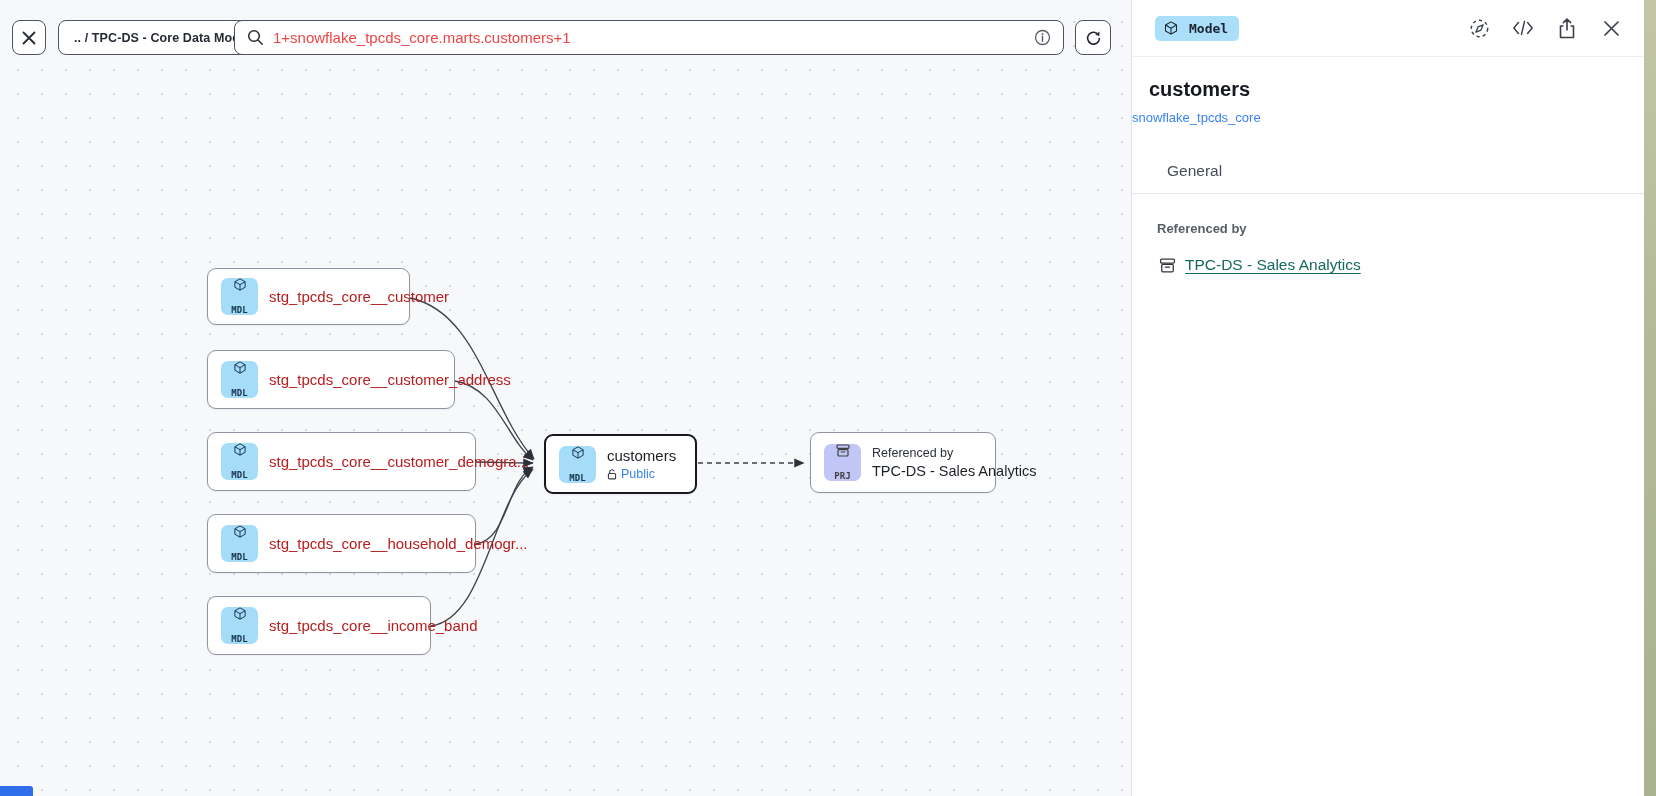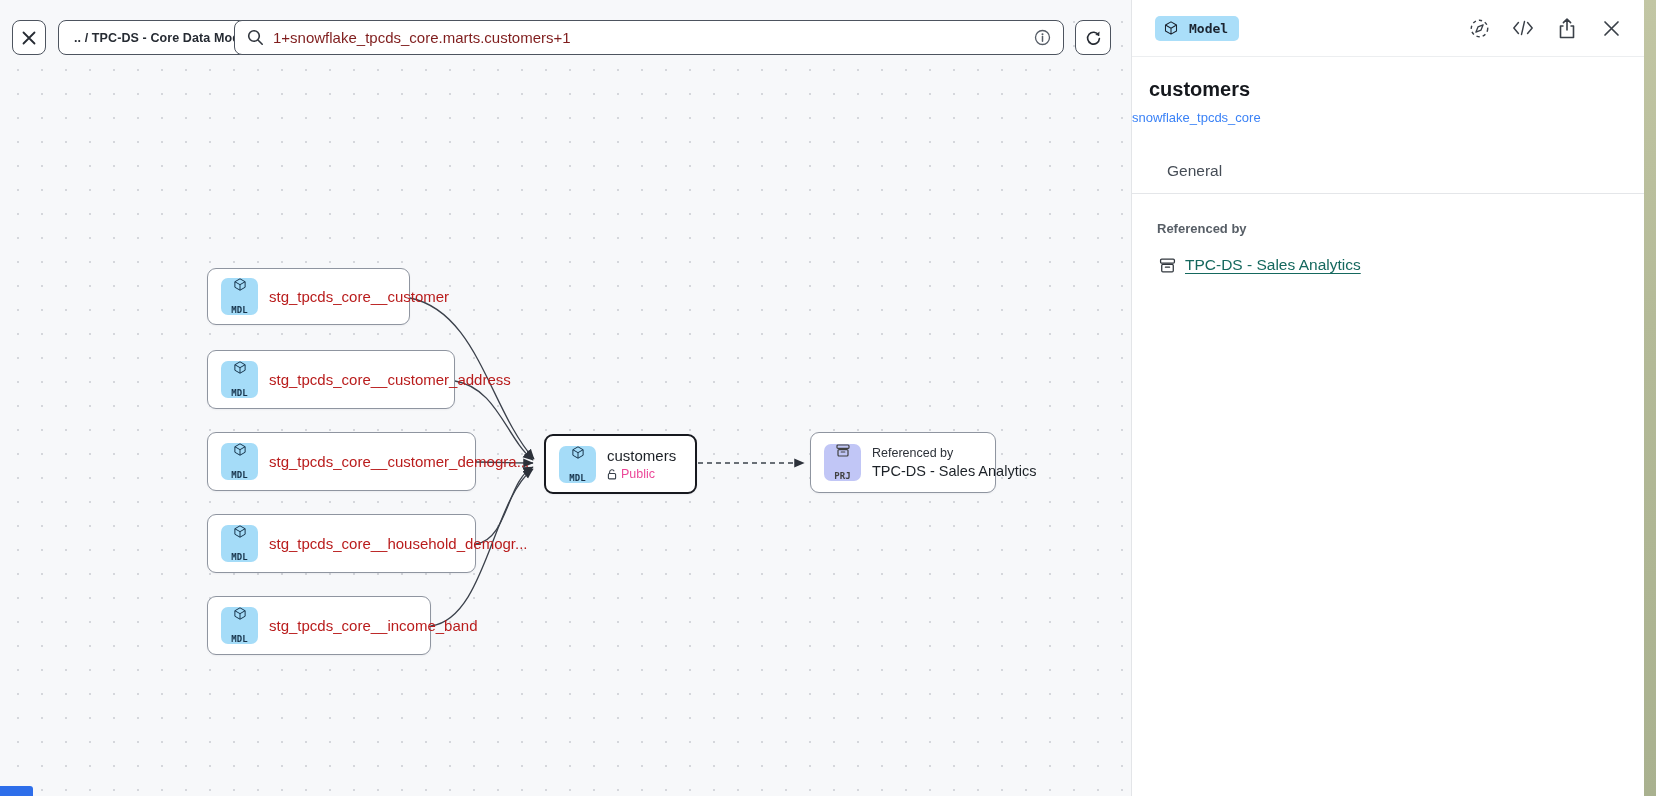--- a/index.html
+++ b/index.html
@@ -16,41 +16,41 @@
 
   
   .ctrl {
     position:absolute; top:20px; height:35px; background:#ffffff;
     border:1.4px solid #4d545f; border-radius:8px;
     display:flex; align-items:center; color:#262b33;
   }
   .btn-close-canvas { left:12px; width:34px; justify-content:center; cursor:pointer; }
   .breadcrumb-btn { left:58px; padding:0 15px; font-size:12.5px; font-weight:bold; letter-spacing:.1px; cursor:pointer; }
   .search-box { left:234px; width:830px; padding:0 12px; gap:9px; }
-  .search-box .query { font-size:15px; color:#7f1d1d; flex:1; border:none; outline:none; background:transparent; font-family:"Liberation Sans",sans-serif; }
+  .search-box .query { font-size:15px; color:#ef4444; flex:1; border:none; outline:none; background:transparent; font-family:"Liberation Sans",sans-serif; }
   .refresh-btn { left:1075px; width:36px; justify-content:center; cursor:pointer; }
 
   
   .node {
     position:absolute; background:#fff; border:1px solid #8f95a0; border-radius:9px;
     display:flex; align-items:center; gap:11px; padding:0 13px;
     box-shadow:0 1px 2px rgba(20,24,31,.05); cursor:pointer;
   }
   .node.focus { border:2px solid #17191f; }
   .node-label { font-size:15px; color:#b91c1c; white-space:nowrap; }
   .chip {
     width:37px; height:37px; border-radius:7px; flex:none;
     display:flex; flex-direction:column; align-items:center; justify-content:center; gap:14px;
   }
   .chip-mdl { background:#a5dcf8; color:#16334b; }
   .chip-prj { background:#c1c6f6; color:#404040; }
   .chip .chip-label { font-family:"DejaVu Sans Mono", monospace; font-size:9px; font-weight:bold; line-height:10px; }
   .chip svg { display:block; }
   .node-title { font-size:15px; color:#1c2026; }
-  .node-sub { display:flex; align-items:center; gap:4px; font-size:12.5px; color:#ec4899; margin-top:3px; }
+  .node-sub { display:flex; align-items:center; gap:4px; font-size:12.5px; color:#3b82f6; margin-top:3px; }
   .ref-head { font-size:12.5px; color:#2c3138; margin-bottom:3px; }
   .ref-name { font-size:14.5px; color:#1c2127; white-space:nowrap; }
 
   
   .panel {
     position:absolute; left:1131px; top:0; width:513px; height:796px;
     background:#ffffff; border-left:1px solid #e3e5e8;
   }
   .panel-header {
     height:57px; display:flex; align-items:center; justify-content:space-between;

